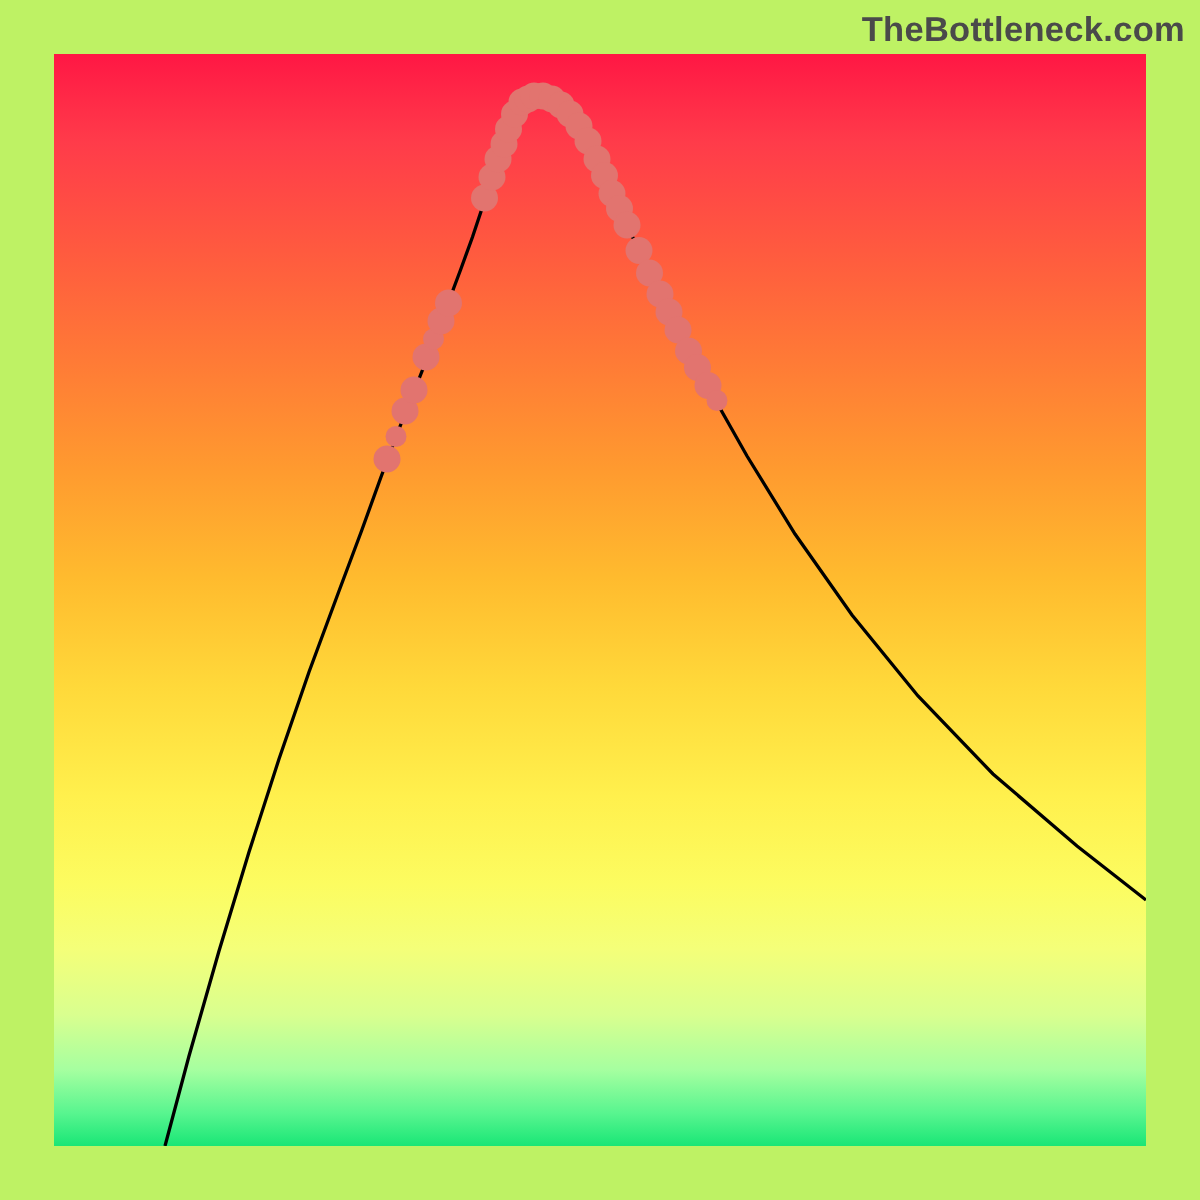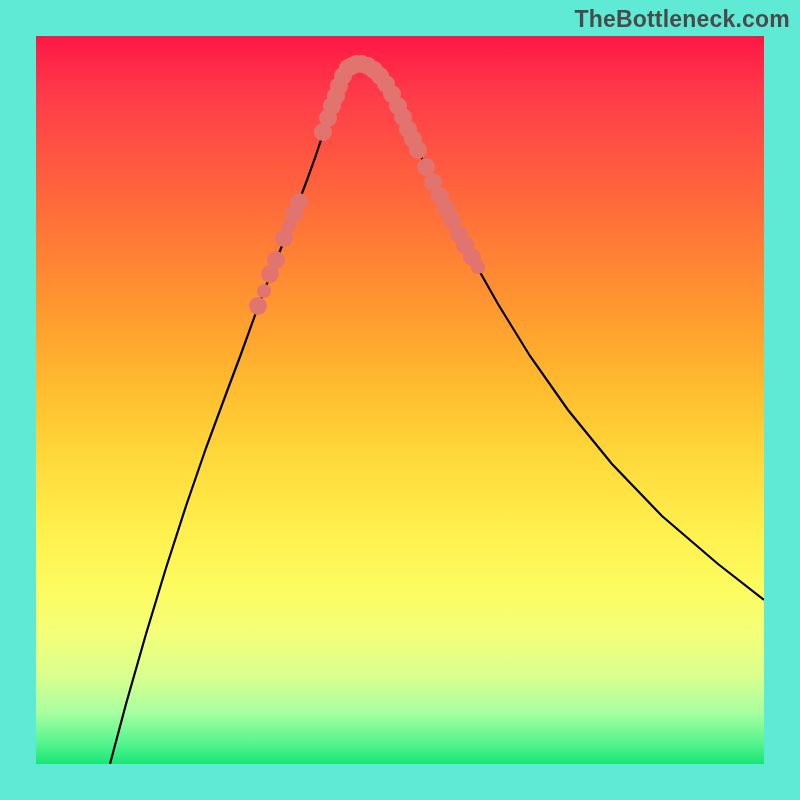--- a/index.html
+++ b/index.html
@@ -7,21 +7,21 @@
     padding: 0;
     width: 800px;
     height: 800px;
     overflow: hidden;
     background: #000;
     font-family: Arial, Helvetica, sans-serif;
   }
   .frame {
     position: absolute;
     inset: 0;
-    background: #5eead4;
+    background: #bef264;
   }
   .plot {
     position: absolute;
     left: 36px;
     top: 36px;
     width: 728px;
     height: 728px;
     overflow: hidden;
   }
   .gradient {

